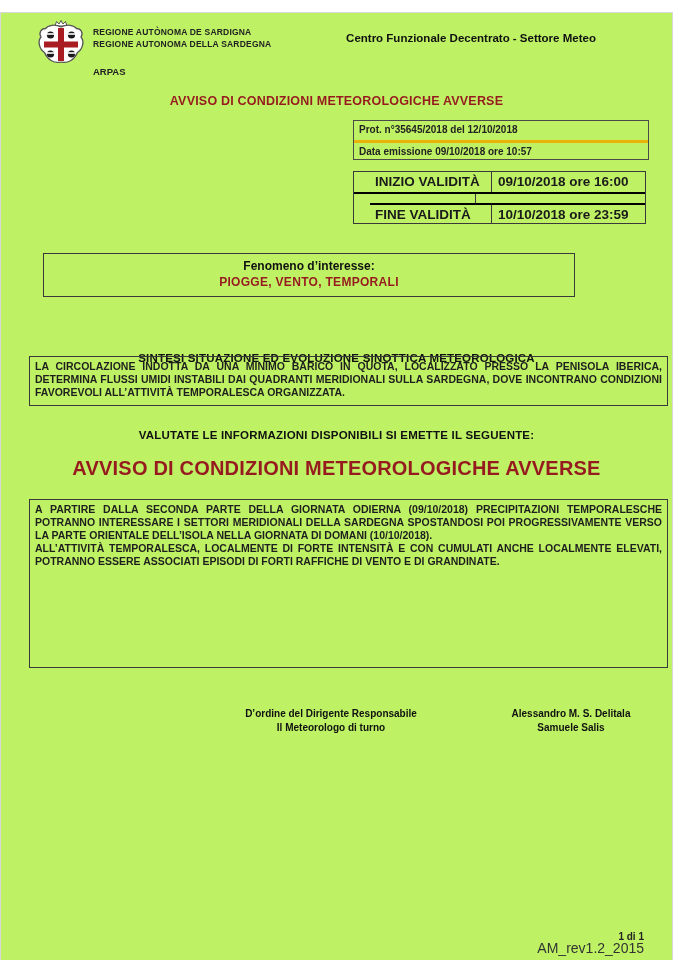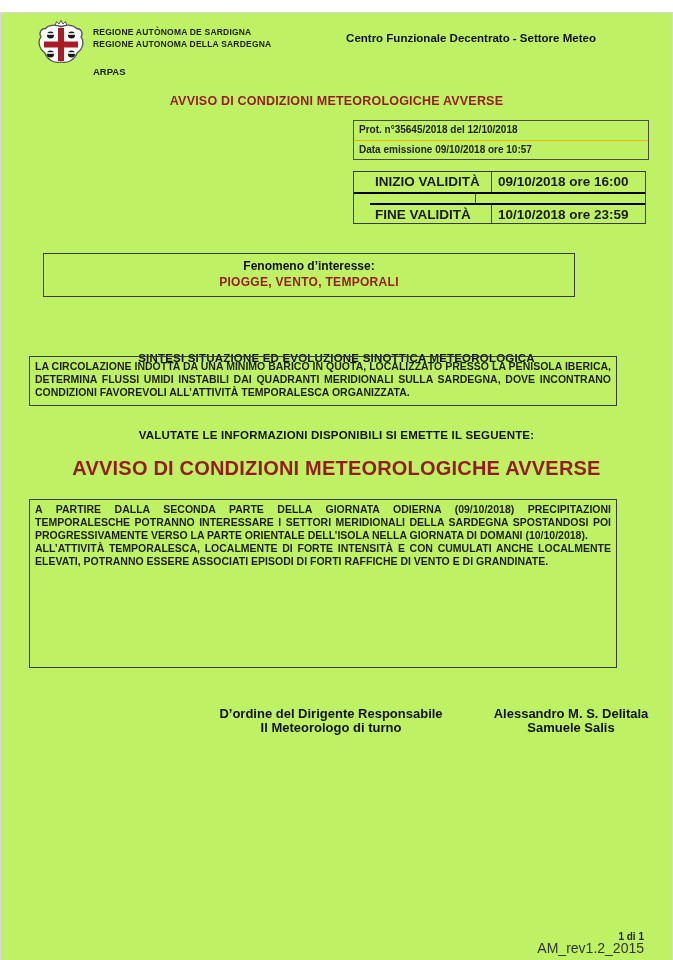--- a/index.html
+++ b/index.html
@@ -30,21 +30,21 @@
 
   
   .main-title { position:absolute; left:0; top:81px; width:100%; text-align:center;
                 font-size:12.5px; font-weight:bold; letter-spacing:.2px; }
 
   
   .prot-table { position:absolute; left:352px; top:107px; width:296px;
                 border:1px solid #4a4a4a; }
   .prot-row { height:19px; line-height:18px; padding-left:5px;
               font-size:10px; font-weight:bold; color:#222; }
-  .prot-row + .prot-row { border-top:1px solid #eab308; }
+  .prot-row + .prot-row { border-top:3px solid #eab308; }
 
   
   .validity-table { position:absolute; left:352px; top:158px; width:293px;
                     border:1px solid #3a3a3a; }
   .v-row { display:flex; }
   .v-row + .v-row { border-top:2px solid #000000; }
   .v-cell-label { width:122px; border-right:1px solid #3a3a3a; padding-left:5px; }
   .v-cell-value { flex:1; padding-left:6px; }
   .v-main { height:20px; line-height:19px; font-size:13.5px; font-weight:bold;margin-left:16px; }
   .v-spacer { height:11px; }
@@ -53,32 +53,32 @@
   .phen-box { position:absolute; left:42px; top:240px; width:532px; height:44px;
               border:1px solid #3a3a3a; text-align:center; padding-top:5px; }
   .phen-label { font-size:12px; font-weight:bold; color:#111; line-height:15px; }
   .phen-value { font-size:12px; font-weight:bold; line-height:16px; letter-spacing:.3px; }
 
   .section-heading { position:absolute; left:0; width:100%; text-align:center;
                      font-size:11.5px; font-weight:bold; color:#111; letter-spacing:.2px; }
   .h-sintesi  { top:311px;margin-top:28px; }
   .h-valutate { top:416px; }
 
-  .text-box { position:absolute; left:28px; width:588px; border:1px solid #3a3a3a;
+  .text-box { position:absolute; left:28px; width:639px; border:1px solid #3a3a3a;
               padding:3px 5px; font-size:10.5px; font-weight:bold; color:#1e1e1e;
               line-height:13px; text-align:justify; }
   .box-sintesi { top:343px; height:50px; }
   .box-avviso  { top:486px; height:169px; }
 
   .big-title { position:absolute; left:0; top:444px; width:100%; text-align:center;
                font-size:20px; font-weight:bold; letter-spacing:.2px; }
 
   
   .sig { position:absolute; top:694px; text-align:center;
-         font-size:13px; font-weight:bold; line-height:14px; color:#111; }
+         font-size:10px; font-weight:bold; line-height:14px; color:#111; }
   .sig-left  { left:210px; width:240px; }
   .sig-right { left:450px; width:240px; }
 
   
   .footer { position:absolute; right:28px; top:918px; text-align:right; }
   .footer-page { font-size:10px; font-weight:bold; color:#222; line-height:12px; }
   .footer-rev  { font-size:14px; color:#333; line-height:11px; }
 </style>
 </head>
 <body>

